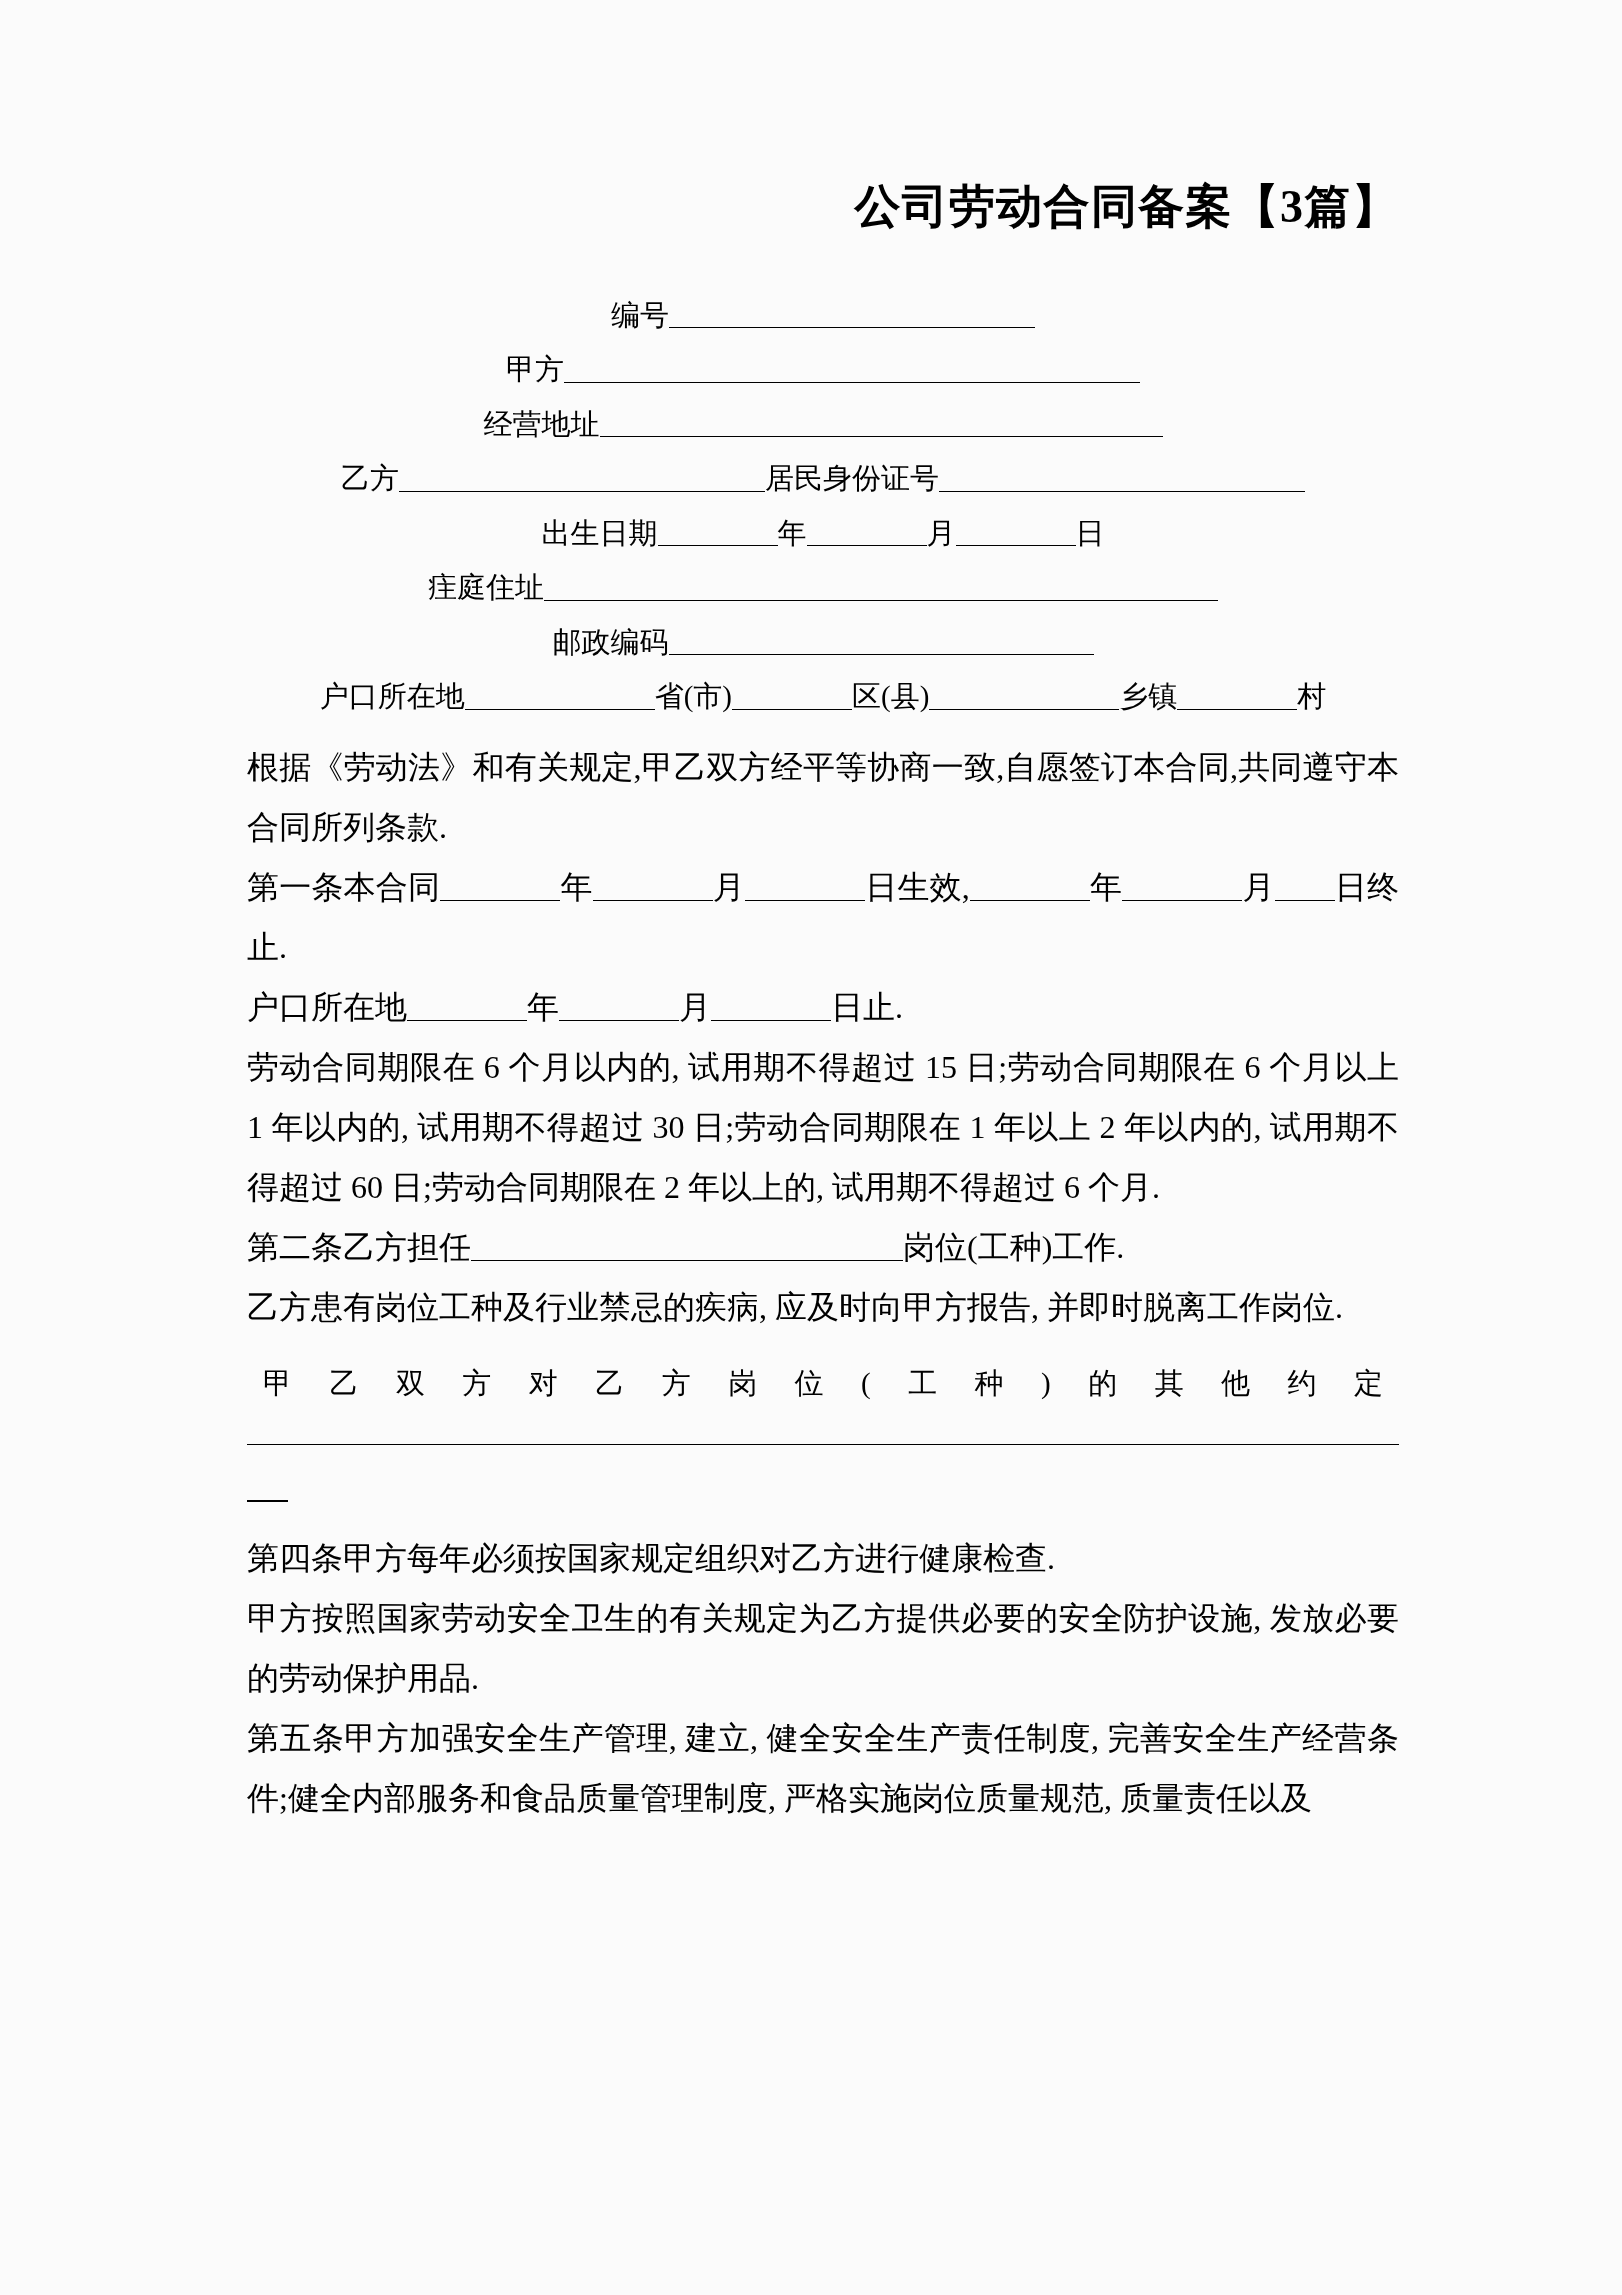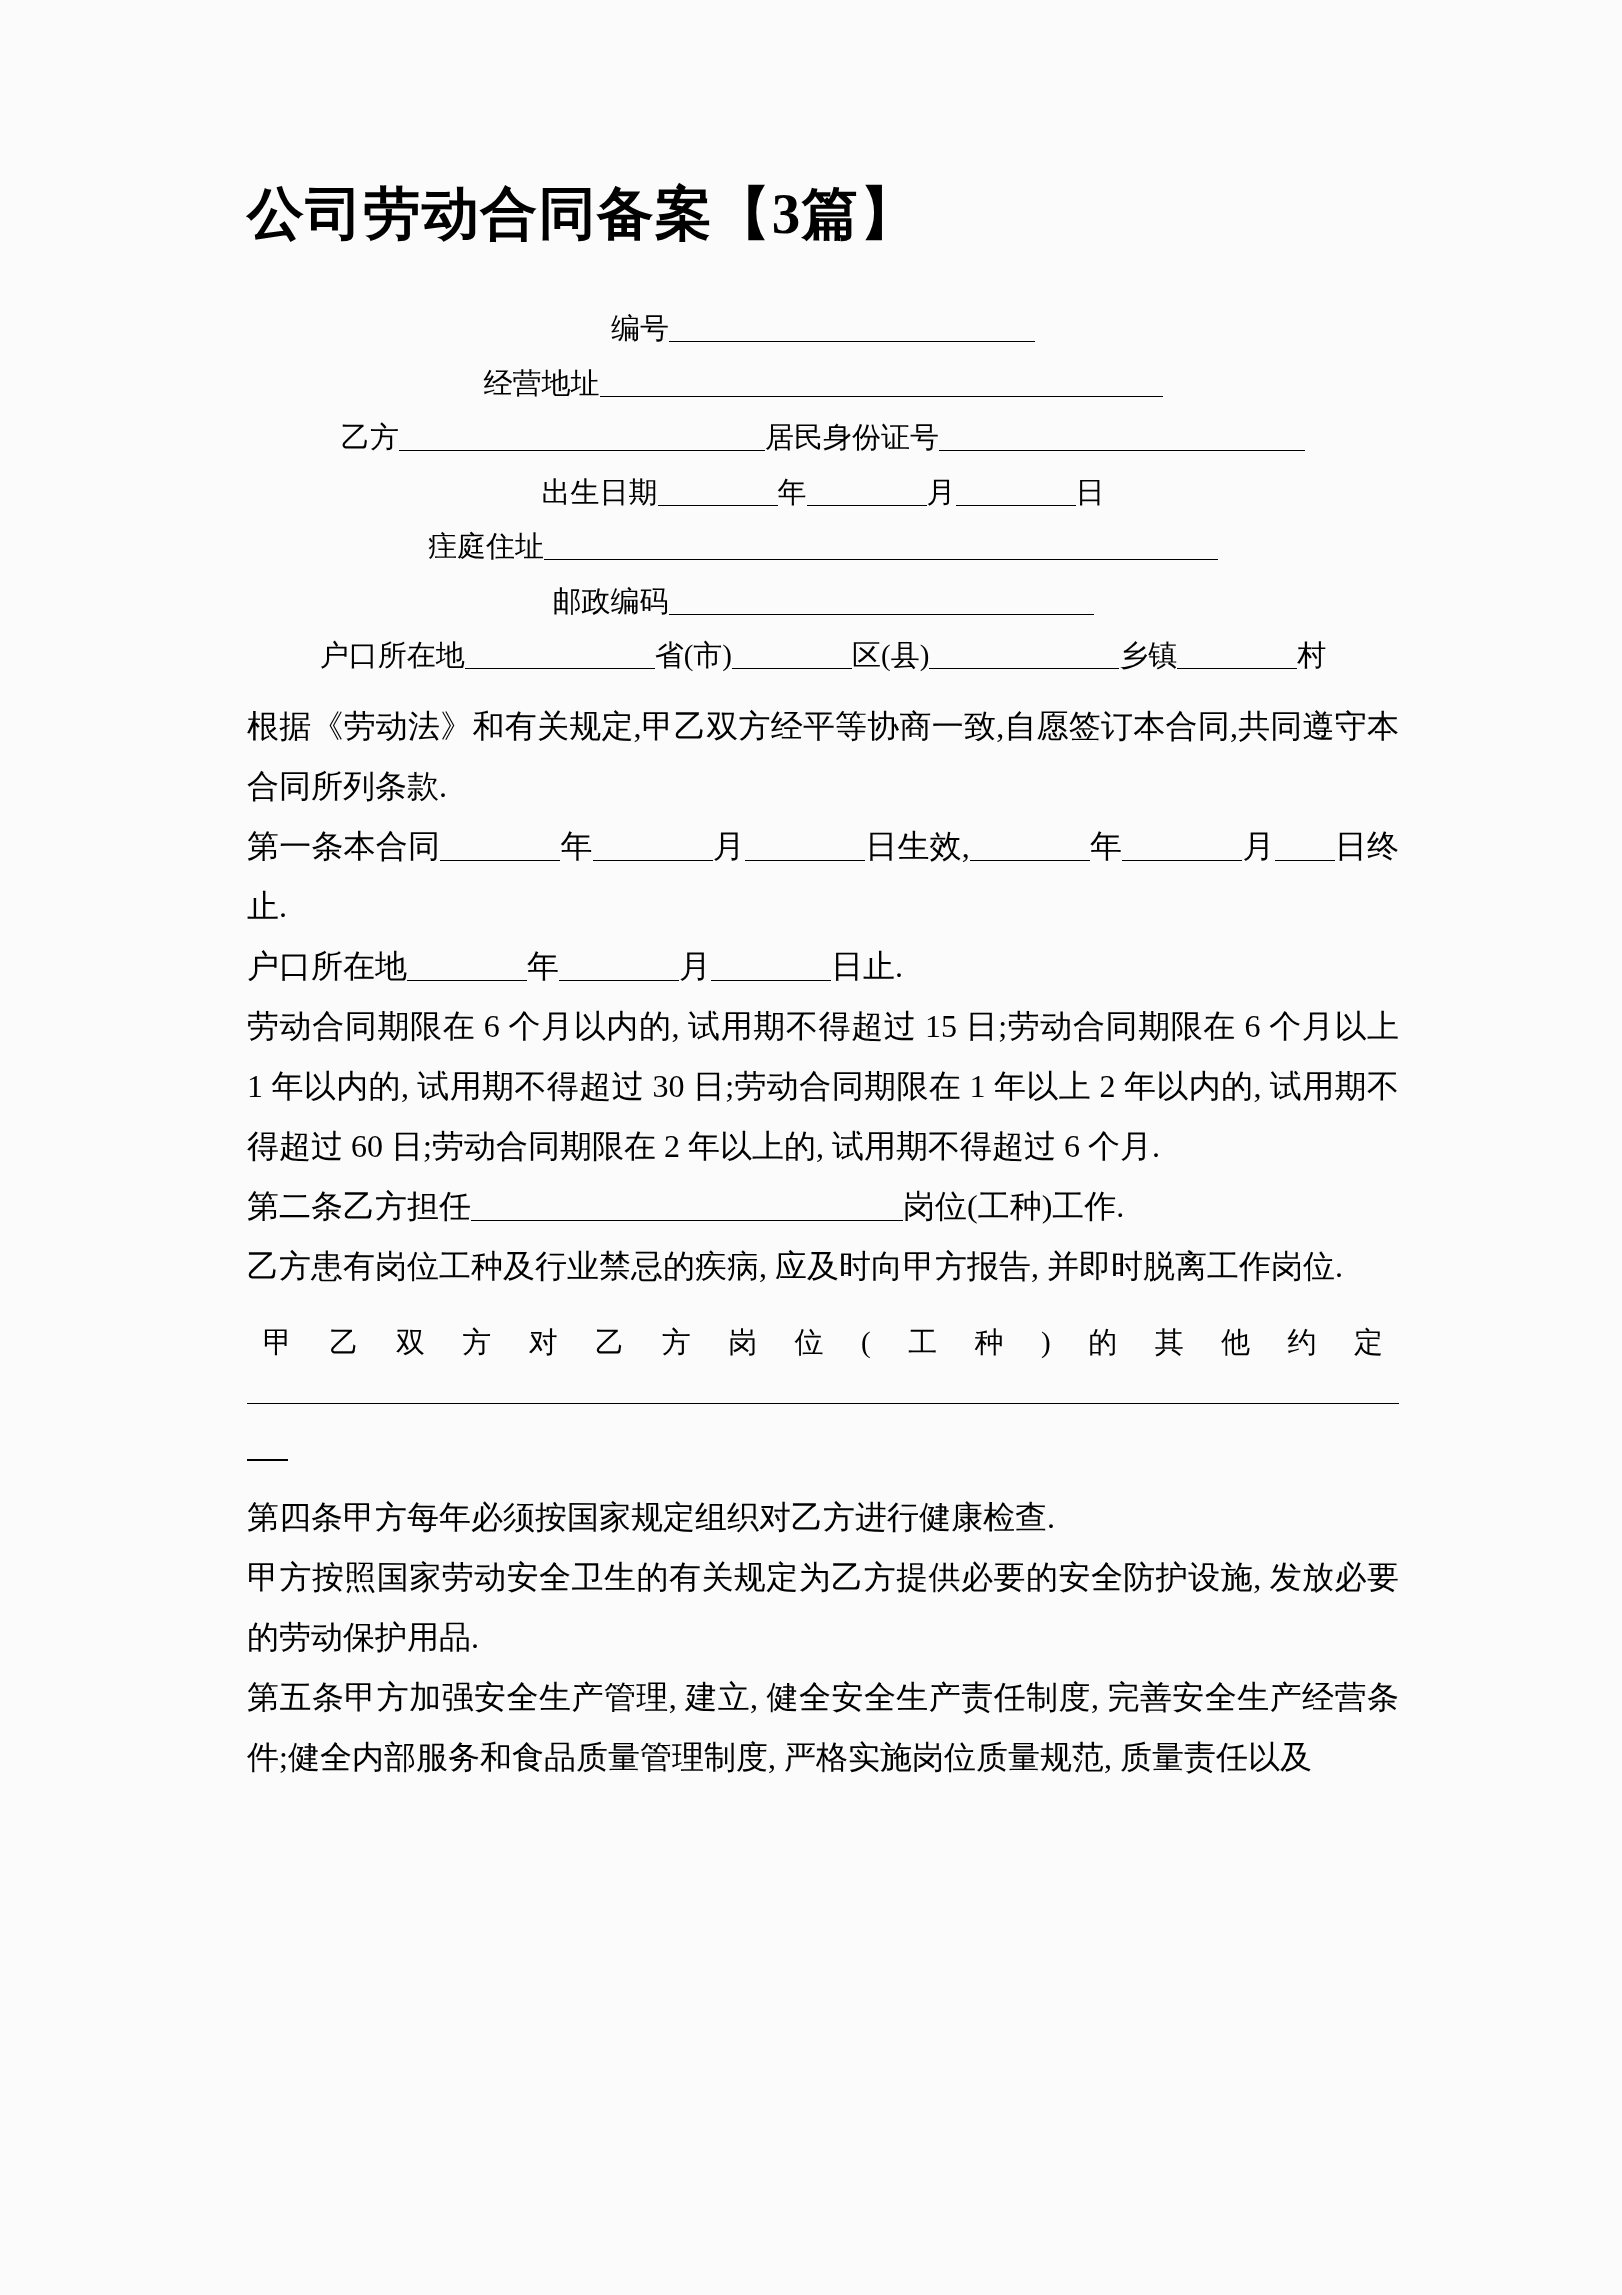--- a/index.html
+++ b/index.html
@@ -19,23 +19,23 @@
     box-sizing: border-box;
     overflow: hidden;
   }
   #content {
     position: absolute;
     left: 247px;
     top: 0;
     width: 1152px;
   }
   .doc-title {
-    font-size: 57px;
+    font-size: 46px;
     font-weight: bold;
-    text-align: left;
+    text-align: right;
     letter-spacing: 1.3px;
     margin: 0;
     padding-top: 178px;
     line-height: 1.25;
     white-space: nowrap;
   }
   .form-block {
     margin-top: 65px;
     text-align: center;
   }
@@ -97,20 +97,23 @@
   <div id="content">
 
     <h1 class="doc-title">公司劳动合同备案【3篇】</h1>
 
     <div class="form-block">
 
       <div class="line">
         <span>编号</span><span class="fill w-blank-1"></span>
       </div>
 
+      <div class="line">
+        <span>甲方</span><span class="fill w-blank-2"></span>
+      </div>
 
       <div class="line">
         <span>经营地址</span><span class="fill w-blank-3"></span>
       </div>
 
       <div class="line">
         <span>乙方</span><span class="fill w-xxl"></span><span>居民身份证号</span><span class="fill w-xxl"></span>
       </div>
 
       <div class="line">

